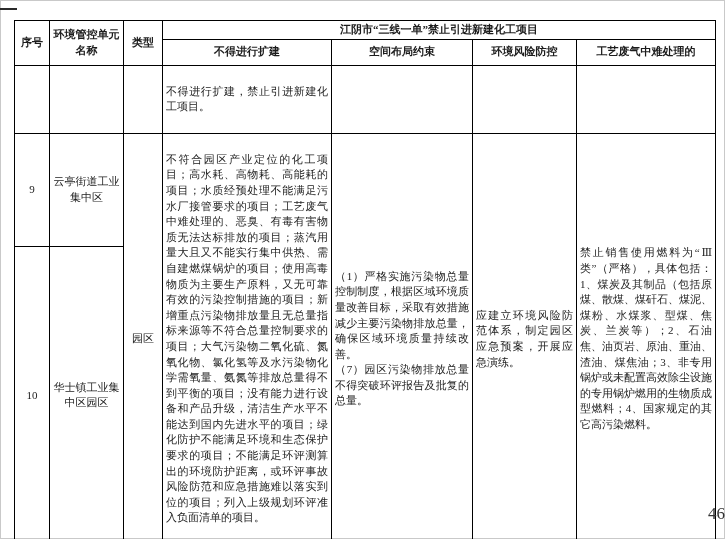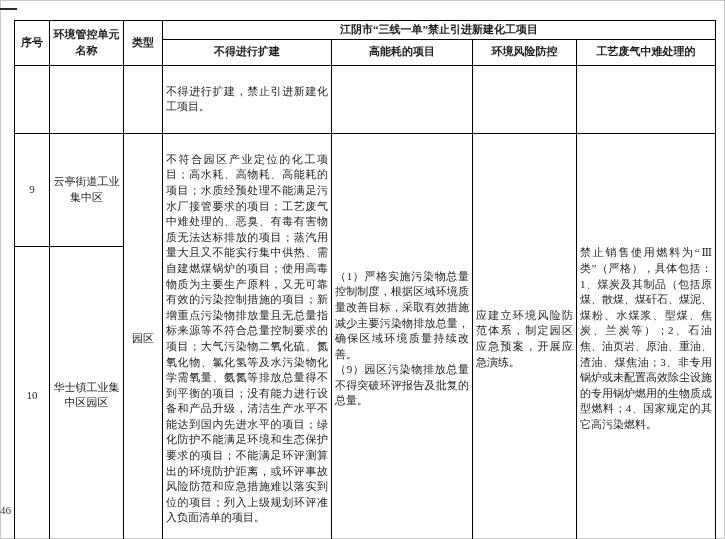--- a/index.html
+++ b/index.html
@@ -17,22 +17,22 @@
     border:1px solid #000;overflow:hidden;
     font-size:11px;line-height:15.6px;vertical-align:middle;
   }
   th{font-weight:bold;text-align:center;padding:1px 2px;font-size:10.5px;line-height:13px;}
   td{padding:18px 3px;}
   .center{text-align:center;}
   .just{text-align:justify;text-justify:inter-ideograph;}
   .vtop{vertical-align:top;}
   .para + .para{margin-top:0;}
   .page-num{
-    position:absolute;left:0;right:0;top:504px;text-align:left;
-    font-size:11px;color:#333;
+    position:absolute;left:0;right:0;top:504px;text-align:right;
+    font-size:17px;color:#333;
   }
 </style>
 </head>
 <body>
 
 <div class="page-frame"></div>
 <div class="corner-tick"></div>
 
 <table class="main">
   <colgroup>
@@ -48,21 +48,21 @@
 
     <tr style="height:16px">
       <th rowspan="2">序号</th>
       <th rowspan="2">环境管控单元名称</th>
       <th rowspan="2">类型</th>
       <th colspan="4">江阴市“三线一单”禁止引进新建化工项目</th>
     </tr>
 
     <tr style="height:26px">
       <th>不得进行扩建</th>
-      <th>高能耗的项目</th>
+      <th>空间布局约束</th>
       <th>环境风险防控</th>
       <th>工艺废气中难处理的</th>
     </tr>
 
     <tr style="height:43px">
       <td></td>
       <td></td>
       <td></td>
       <td class="just vtop">不得进行扩建，禁止引进新建化工项目。</td>
       <td></td>
@@ -70,21 +70,21 @@
       <td></td>
     </tr>
 
     <tr style="height:110px">
       <td class="center">9</td>
       <td class="center">云亭街道工业集中区</td>
       <td rowspan="2" class="center">园区</td>
       <td rowspan="2" class="just">不符合园区产业定位的化工项目；高水耗、高物耗、高能耗的项目；水质经预处理不能满足污水厂接管要求的项目；工艺废气中难处理的、恶臭、有毒有害物质无法达标排放的项目；蒸汽用量大且又不能实行集中供热、需自建燃煤锅炉的项目；使用高毒物质为主要生产原料，又无可靠有效的污染控制措施的项目；新增重点污染物排放量且无总量指标来源等不符合总量控制要求的项目；大气污染物二氧化硫、氮氧化物、氯化氢等及水污染物化学需氧量、氨氮等排放总量得不到平衡的项目；没有能力进行设备和产品升级，清洁生产水平不能达到国内先进水平的项目；绿化防护不能满足环境和生态保护要求的项目；不能满足环评测算出的环境防护距离，或环评事故风险防范和应急措施难以落实到位的项目；列入上级规划环评准入负面清单的项目。</td>
       <td rowspan="2" class="just">
         <div class="para">（1）严格实施污染物总量控制制度，根据区域环境质量改善目标，采取有效措施减少主要污染物排放总量，确保区域环境质量持续改善。</div>
-        <div class="para">（9）园区污染物排放总量不得突破环评报告及批复的总量。</div>
+        <div class="para">（7）园区污染物排放总量不得突破环评报告及批复的总量。</div>
       </td>
       <td rowspan="2" class="just">应建立环境风险防范体系，制定园区应急预案，开展应急演练。</td>
       <td rowspan="2" class="just">禁止销售使用燃料为“Ⅲ类”（严格），具体包括：1、煤炭及其制品（包括原煤、散煤、煤矸石、煤泥、煤粉、水煤浆、型煤、焦炭、兰炭等）；2、石油焦、油页岩、原油、重油、渣油、煤焦油；3、非专用锅炉或未配置高效除尘设施的专用锅炉燃用的生物质成型燃料；4、国家规定的其它高污染燃料。</td>
     </tr>
 
     <tr style="height:290px">
       <td class="center">10</td>
       <td class="center">华士镇工业集中区园区</td>
     </tr>
   </tbody>

